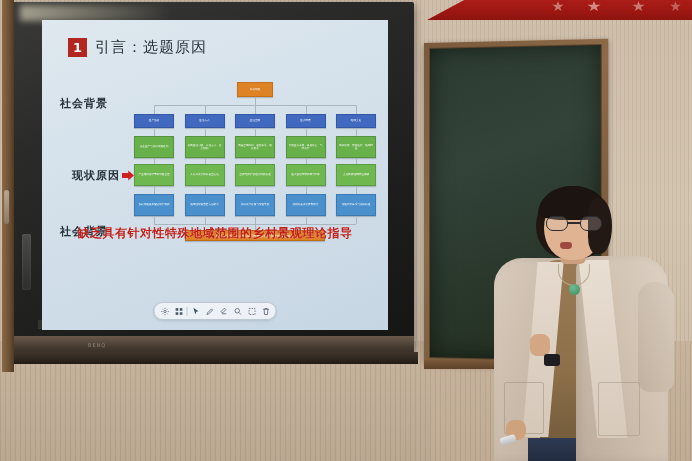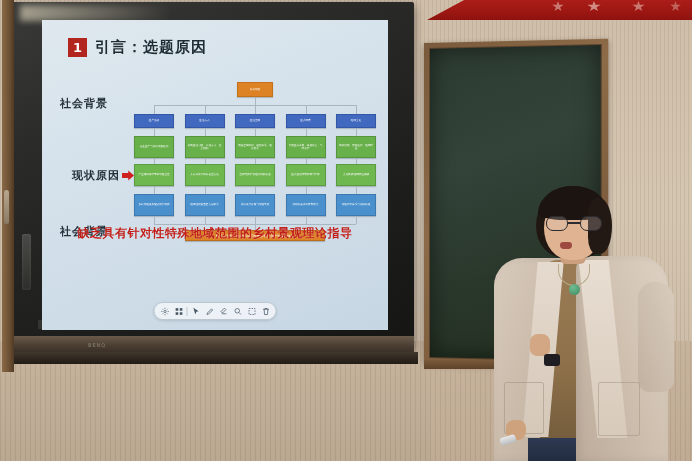--- a/index.html
+++ b/index.html
@@ -150,21 +150,21 @@
   }
   .title-badge {
     width: 19px; height: 19px;
     background: #b3251f;
     color: #fff;
     font-size: 13px; font-weight: bold;
     display: flex; align-items: center; justify-content: center;
     line-height: 1;
   }
   .title-text {
-    font-size: 15px; font-weight: bold;
+    font-size: 15px; font-weight: normal;
     color: #1d2b33;
     letter-spacing: 1px;
     text-shadow: 0 0 1px rgba(255,255,255,0.4);
   }
 
   .axis-labels { position: absolute; left: 14px; top: 76px; width: 76px; }
   .axis-label {
     position: absolute;
     font-size: 11px; font-weight: bold;
     color: #253039; letter-spacing: 1px;

